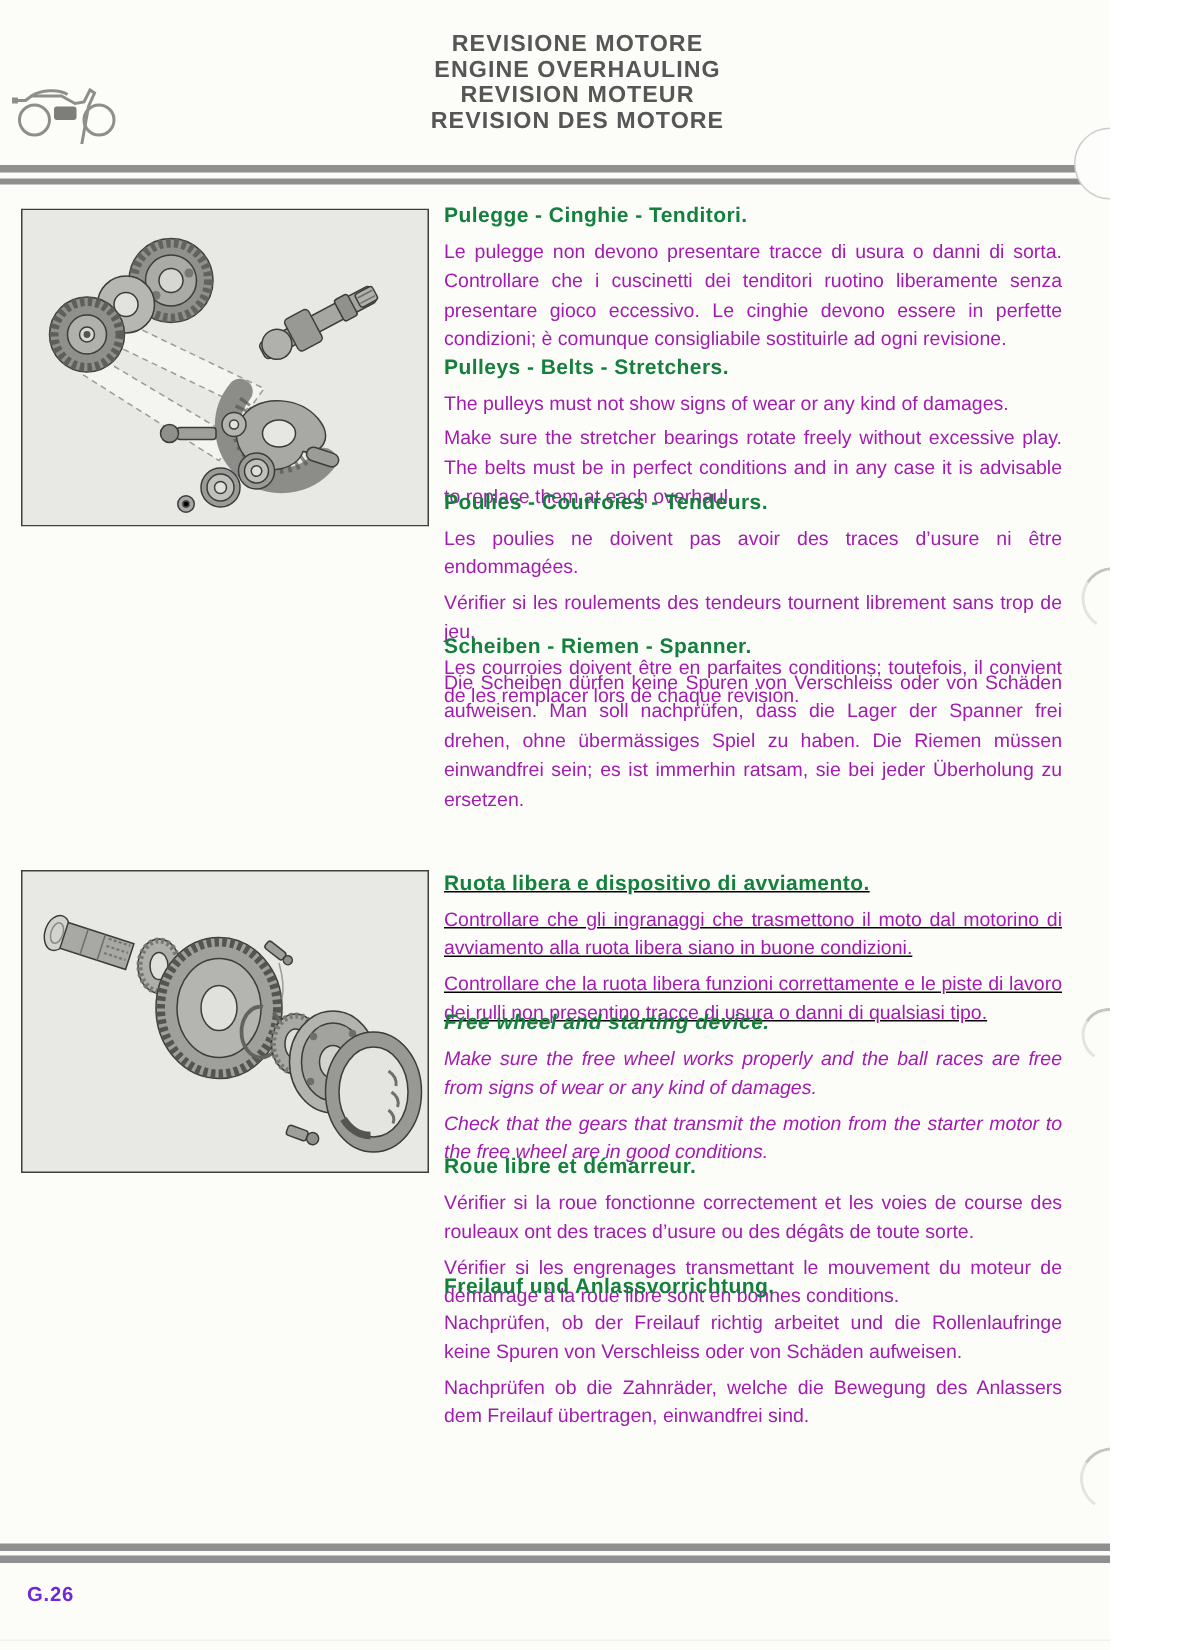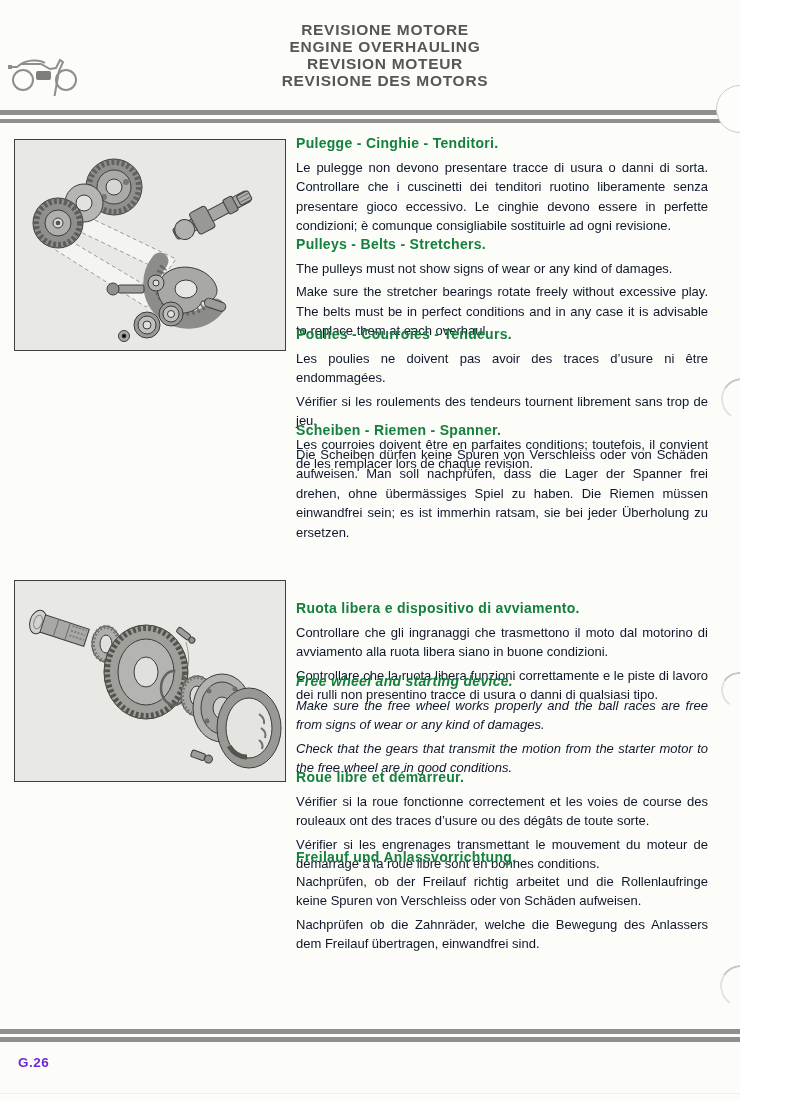--- a/index.html
+++ b/index.html
@@ -31,24 +31,24 @@
 
   
   .figure{position:absolute;left:14px;}
   .figure svg{display:block;}
   .fig1{top:139px;width:272px;height:212px;}
   .fig2{top:580px;width:272px;height:202px;}
 
   
   .section{position:absolute;left:296px;width:412px;}
   .section .shead{margin:0;font-size:14px;font-weight:bold;color:#15803d;letter-spacing:.3px;line-height:18px;}
-  .section p{margin:4px 0 0;font-size:13px;line-height:19.4px;color:#0f172a;text-align:justify;}
+  .section p{margin:4px 0 0;font-size:13px;line-height:19.4px;color:#a21caf;text-align:justify;}
   .section p:first-of-type{margin-top:6px;}
   .s0{top:134px;} .s1{top:235px;} .s2{top:325px;} .s3{top:421px;}
-  .s4{top:599px;} .s5{top:672px;font-style:italic;} .s6{top:768px;} .s7{top:848px;}
+  .s4{top:579px;text-decoration:underline;} .s5{top:672px;font-style:italic;} .s6{top:768px;} .s7{top:848px;}
 
   .pagenum{position:absolute;left:18px;top:1055px;font-size:13.5px;font-weight:bold;
            color:#6d28d9;letter-spacing:.5px;}
 </style>
 </head>
 <body>
 
 <div class="page">
 
   <svg class="logo" viewBox="0 0 78 58">
@@ -59,21 +59,21 @@
       <path d="M15,26 c6,-4 18,-5 24,-1"></path>
     </g>
     <rect x="30" y="33" width="15" height="9" rx="2" fill="#7d7d7a"></rect>
     <rect x="2" y="27" width="4" height="4" fill="#8e8e8b"></rect>
   </svg>
 
   <div class="title-block">
     <div class="title-line">REVISIONE MOTORE</div>
     <div class="title-line">ENGINE OVERHAULING</div>
     <div class="title-line">REVISION MOTEUR</div>
-    <div class="title-line">REVISIONE DES MOTORS</div>
+    <div class="title-line">REVISION DES MOTORE</div>
   </div>
 
   <div class="rule t1"></div>
   <div class="rule t2"></div>
   <div class="hole"></div>
   <div class="arc a1"></div>
   <div class="arc a2"></div>
   <div class="arc a3"></div>
   <div class="edge-v"></div>
   <div class="edge-h"></div>

